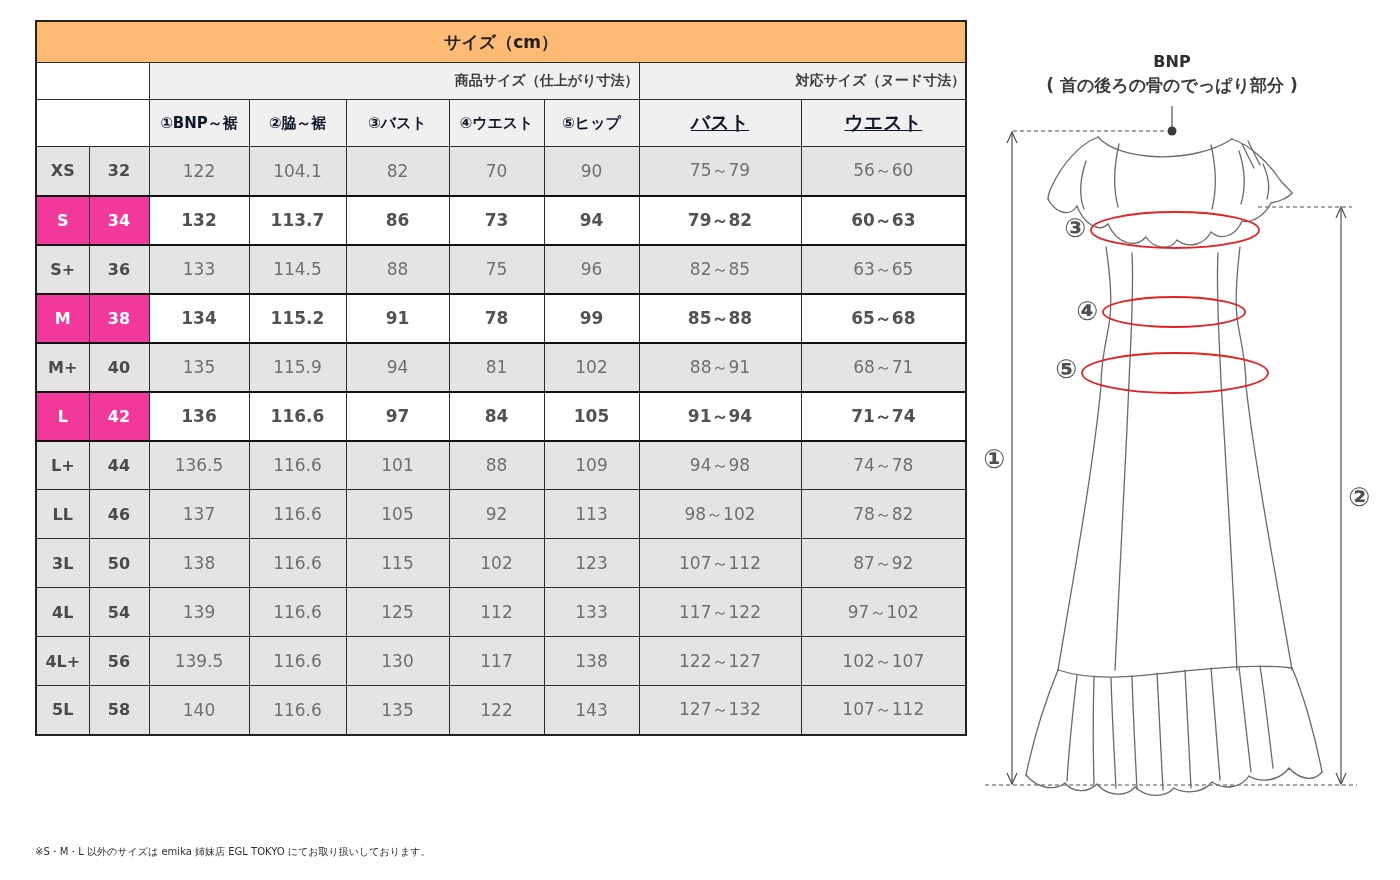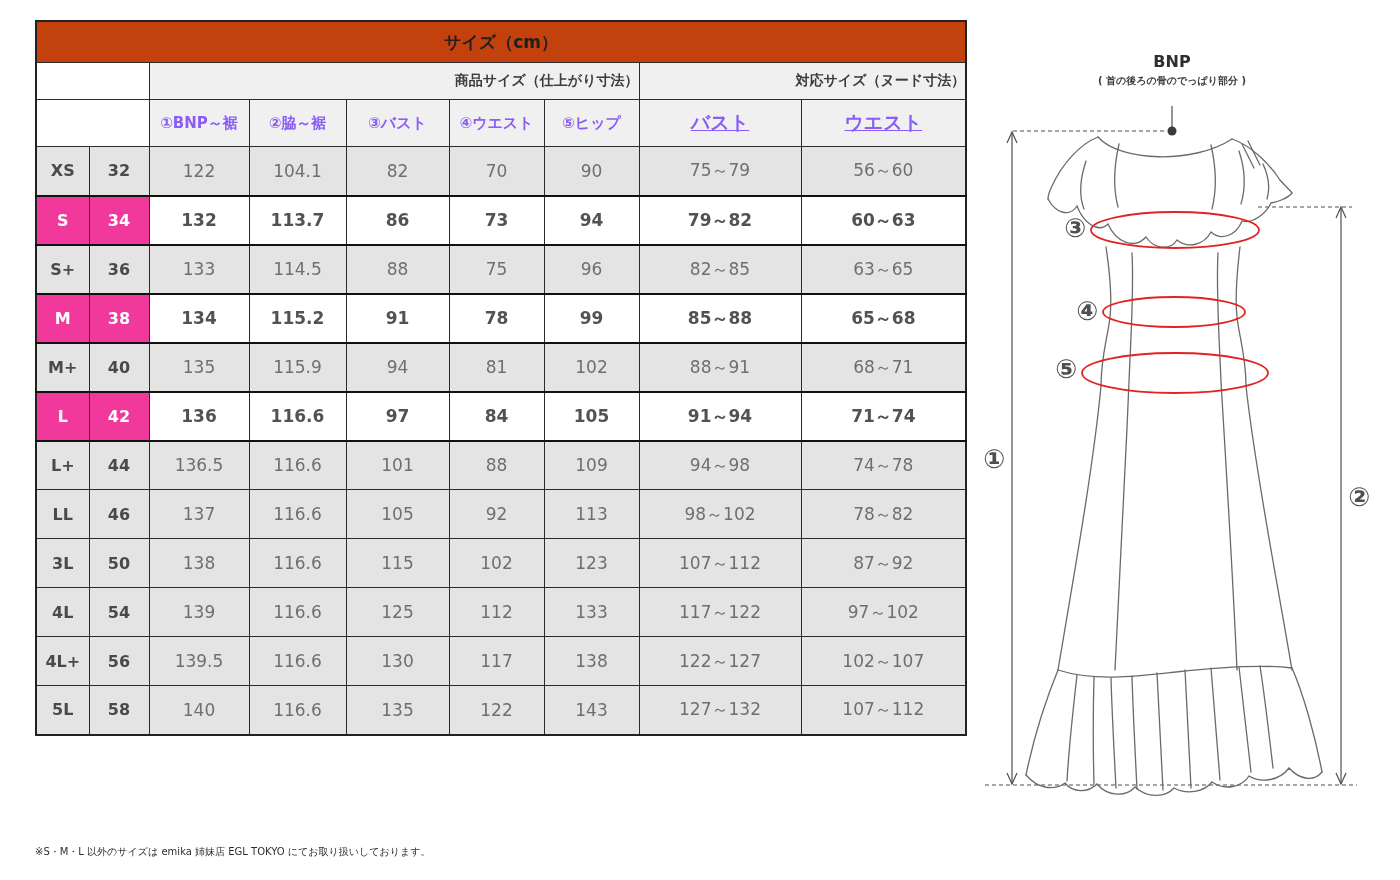--- a/index.html
+++ b/index.html
@@ -3,36 +3,36 @@
 <meta charset="utf-8">
 <style>
   html,body { margin:0; padding:0; }
   body {
     width:1400px; height:880px; background:#ffffff; position:relative;
     font-family:"DejaVu Sans","Liberation Sans",sans-serif;
   }
   .table-wrap { position:absolute; left:35px; top:20px; }
   table { border-collapse:collapse; table-layout:fixed; width:930px; border:2px solid #222; }
   th,td { border:1px solid #2b2b2b; text-align:center; vertical-align:middle; padding:0; }
-  .title-row th { height:40px; background:#c2410c; font-size:17px; font-weight:bold; color:#1f1f1f;margin-top:8px; }
+  .title-row th { height:40px; background:#fdba74; font-size:17px; font-weight:bold; color:#1f1f1f;margin-top:8px; }
   .group-row th { height:36px; background:#f0f0f0; font-size:14px; font-weight:bold; color:#3c3c3c;text-align:right; }
-  .cols-row th  { height:46px; background:#f0f0f0; font-size:15px; font-weight:bold; color:#8b5cf6; }
+  .cols-row th  { height:46px; background:#f0f0f0; font-size:15px; font-weight:bold; color:#0f172a; }
   .cols-row th.nude { font-size:19px;text-decoration:underline; }
   th.blank { background:#ffffff; }
   tbody tr { height:49px; }
   tbody th.sz  { background:#e4e4e4; font-size:16px; font-weight:bold; color:#4a4a4a; }
   tbody td { background:#e4e4e4; font-size:17px; color:#6f6f6f; font-weight:normal; }
   tr.hl { border-top:2px solid #111; border-bottom:2px solid #111; }
   tr.hl th.sz { background:#F1399B; color:#ffffff; }
   tr.hl td { background:#ffffff; font-weight:bold; color:#525252; }
   .footnote { position:absolute; left:35px; top:845px; font-size:10px; color:#2e2e2e; }
   .diagram { position:absolute; left:980px; top:40px; width:420px; height:790px;font-weight:bold; }
   .diagram svg { position:absolute; left:0; top:0; }
   .bnp-label { position:absolute; left:192px; top:12px; transform:translateX(-50%); font-size:16px; color:#2e2e2e; }
-  .bnp-note  { position:absolute; left:192px; top:34px; transform:translateX(-50%); font-size:10px; color:#3c3c3c; white-space:nowrap; }
+  .bnp-note  { position:absolute; left:192px; top:34px; transform:translateX(-50%); font-size:17px; color:#3c3c3c; white-space:nowrap; }
   .marker { position:absolute; transform:translate(-50%,-50%); font-size:26px; color:#4f4f4f; line-height:1; }
   .m1 { left:14px;  top:419px; }
   .m2 { left:379px; top:457px; }
   .m3 { left:95px;  top:188px; }
   .m4 { left:107px; top:271px; }
   .m5 { left:86px;  top:329px; }
 </style>
 </head>
 <body>
 

